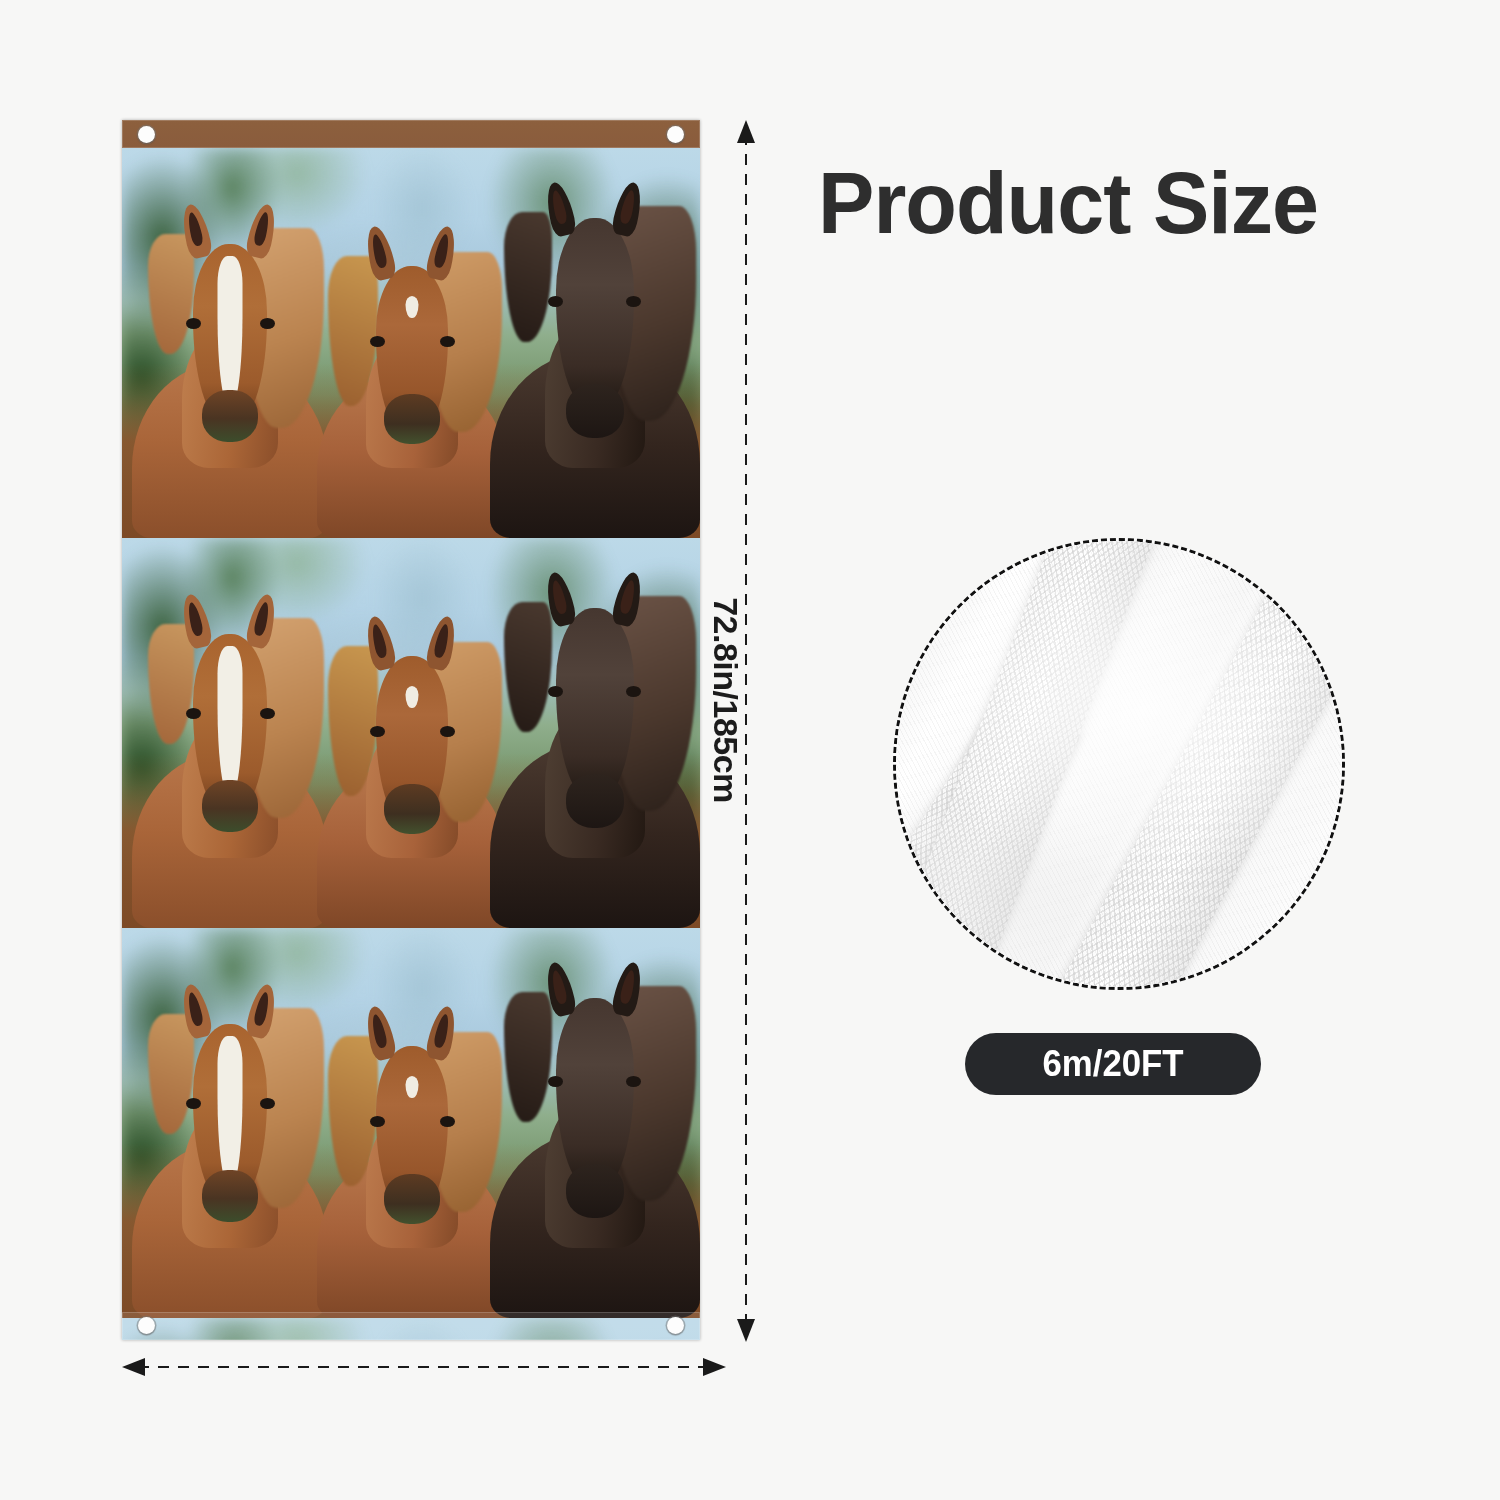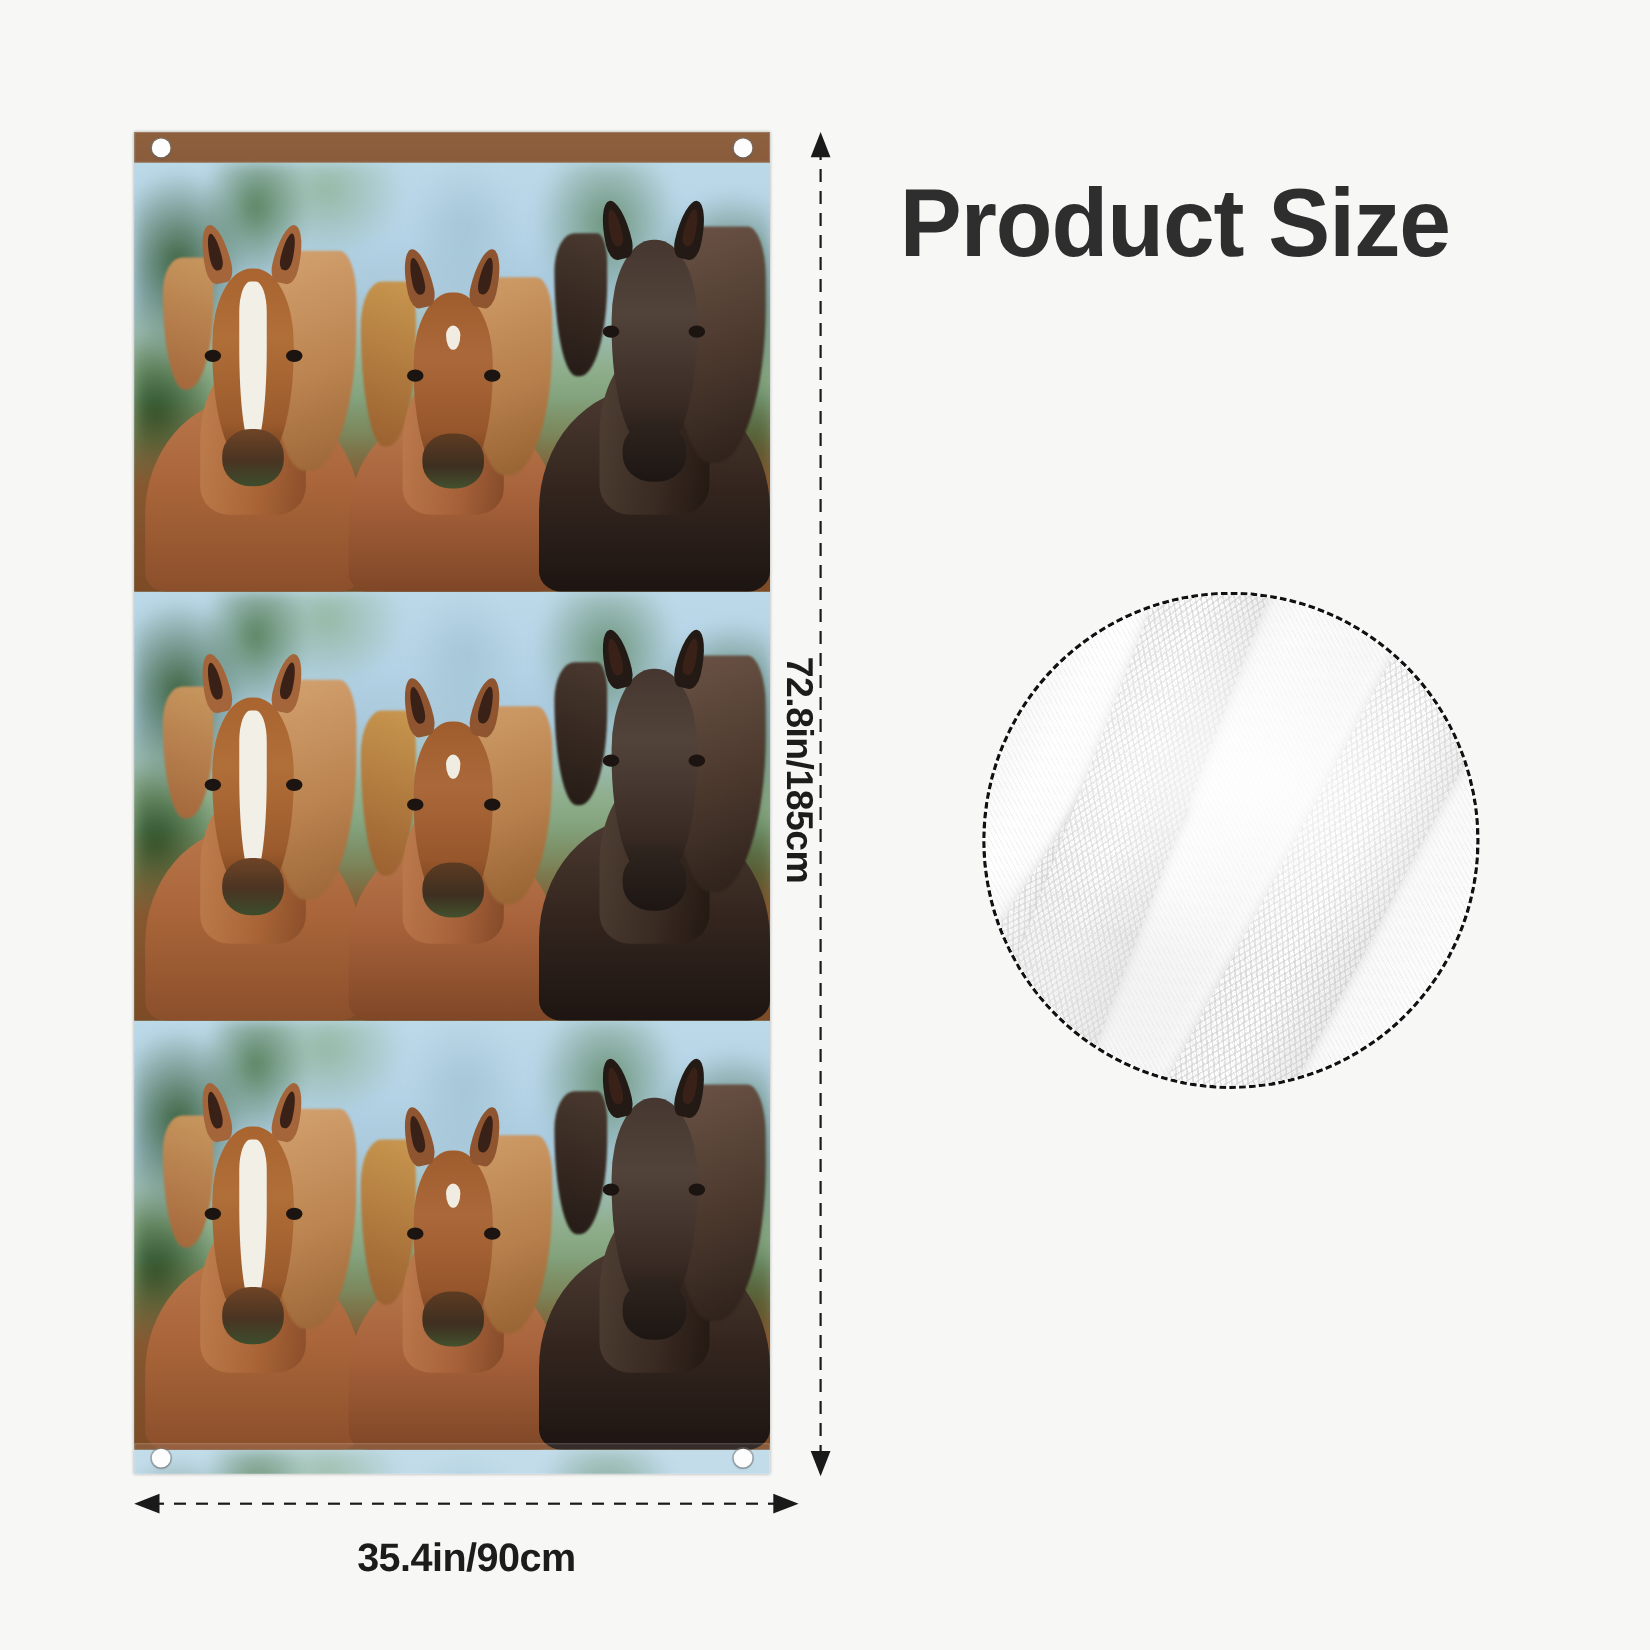--- a/index.html
+++ b/index.html
@@ -545,27 +545,29 @@
     <div class="line"></div>
     <div class="arrow down"></div>
   </div>
   <div id="dim-vertical-label">72.8in/185cm</div>
 
   <div id="dim-horizontal">
     <div class="arrow left"></div>
     <div class="line"></div>
     <div class="arrow right"></div>
   </div>
-  <div id="dim-horizontal-label">35.4in/90cm</div>
 
   <div id="page-title">Product Size</div>
 
   <div id="rope-circle">
     <div class="rope-bg"></div>
     <div class="strap s3"></div>
     <div class="strap s1"></div>
     <div class="strap s2"></div>
     <div class="grain"></div>
     <div class="sheen"></div>
   </div>
 
+  <div id="length-badge">
+    <span class="badge-text">6m/20FT</span>
+  </div>
 
 </div>
 
 </body></html>

